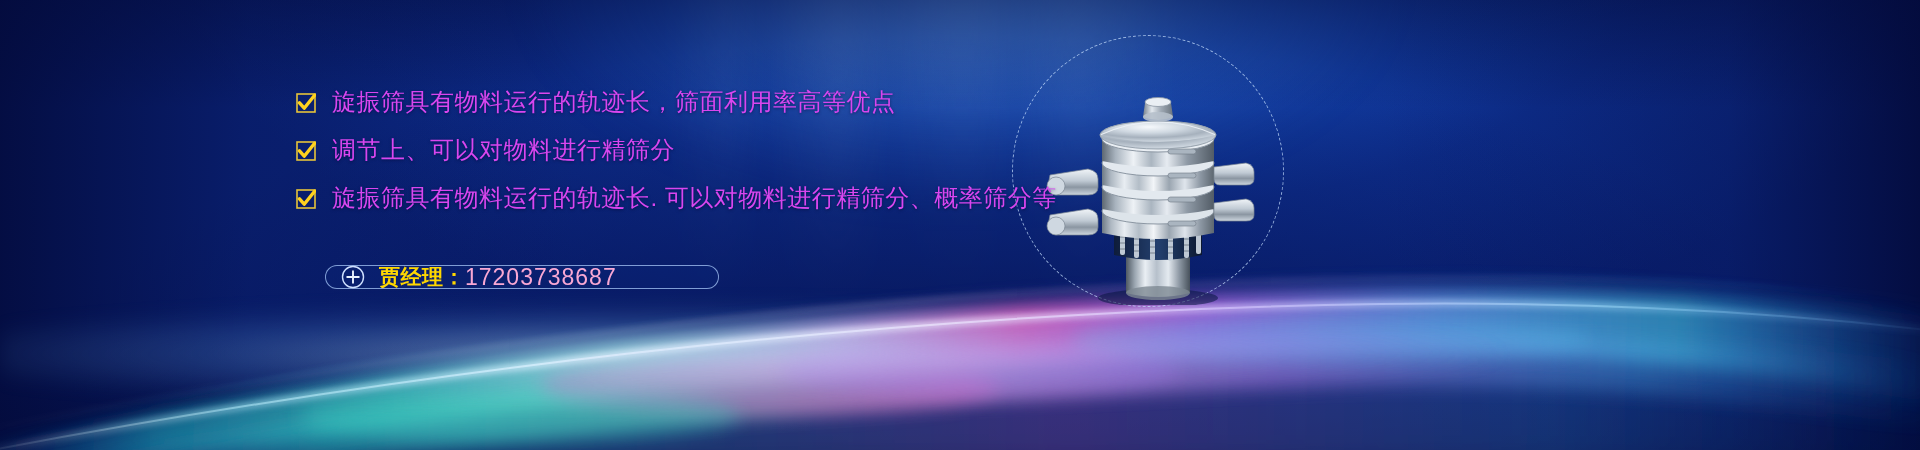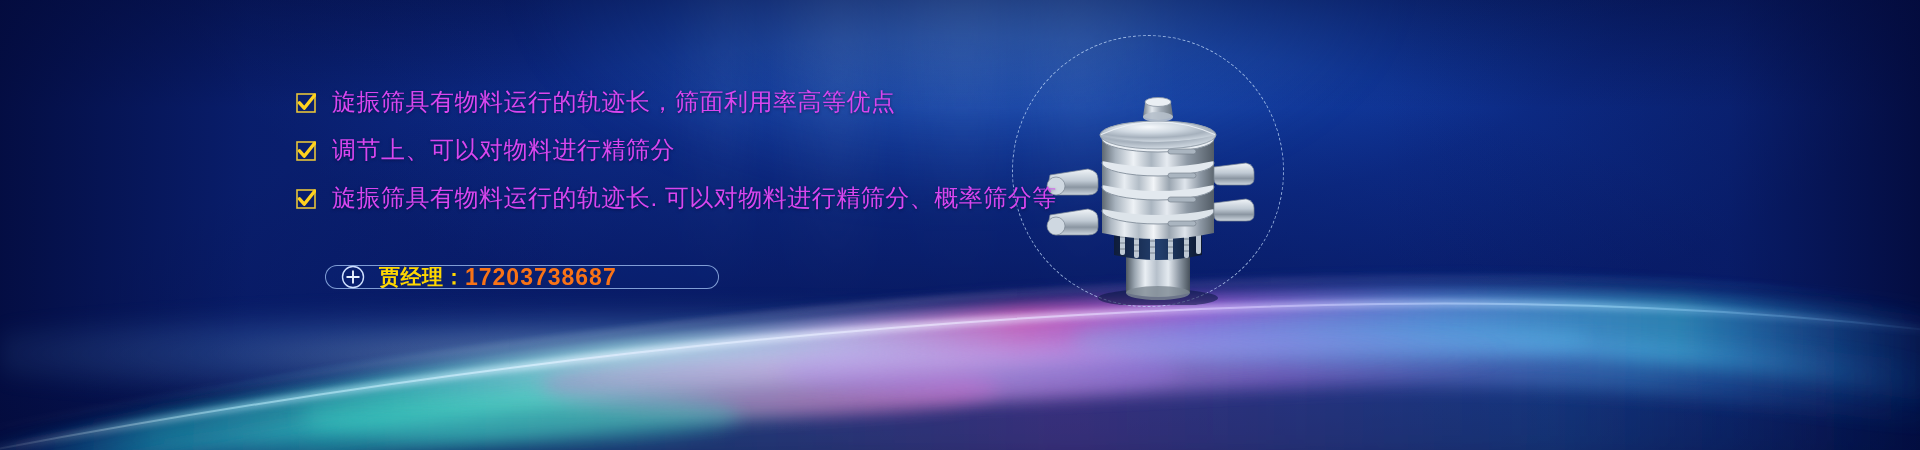--- a/index.html
+++ b/index.html
@@ -166,23 +166,23 @@
     height: 24px;
     margin-right: 14px;
   }
   .phone-label {
     color: #ffd800;
     font-size: 21px;
     font-weight: bold;
     letter-spacing: .5px;
   }
   .phone-number {
-    color: #f97316;
+    color: #f9a8d4;
     font-size: 23px;
-    font-weight: bold;
+    font-weight: normal;
     letter-spacing: 1px;
   }
 </style>
 </head>
 <body>
 
 <div class="banner">
 
   <div class="bg-base"></div>
   <div class="bg-topglow"></div>

